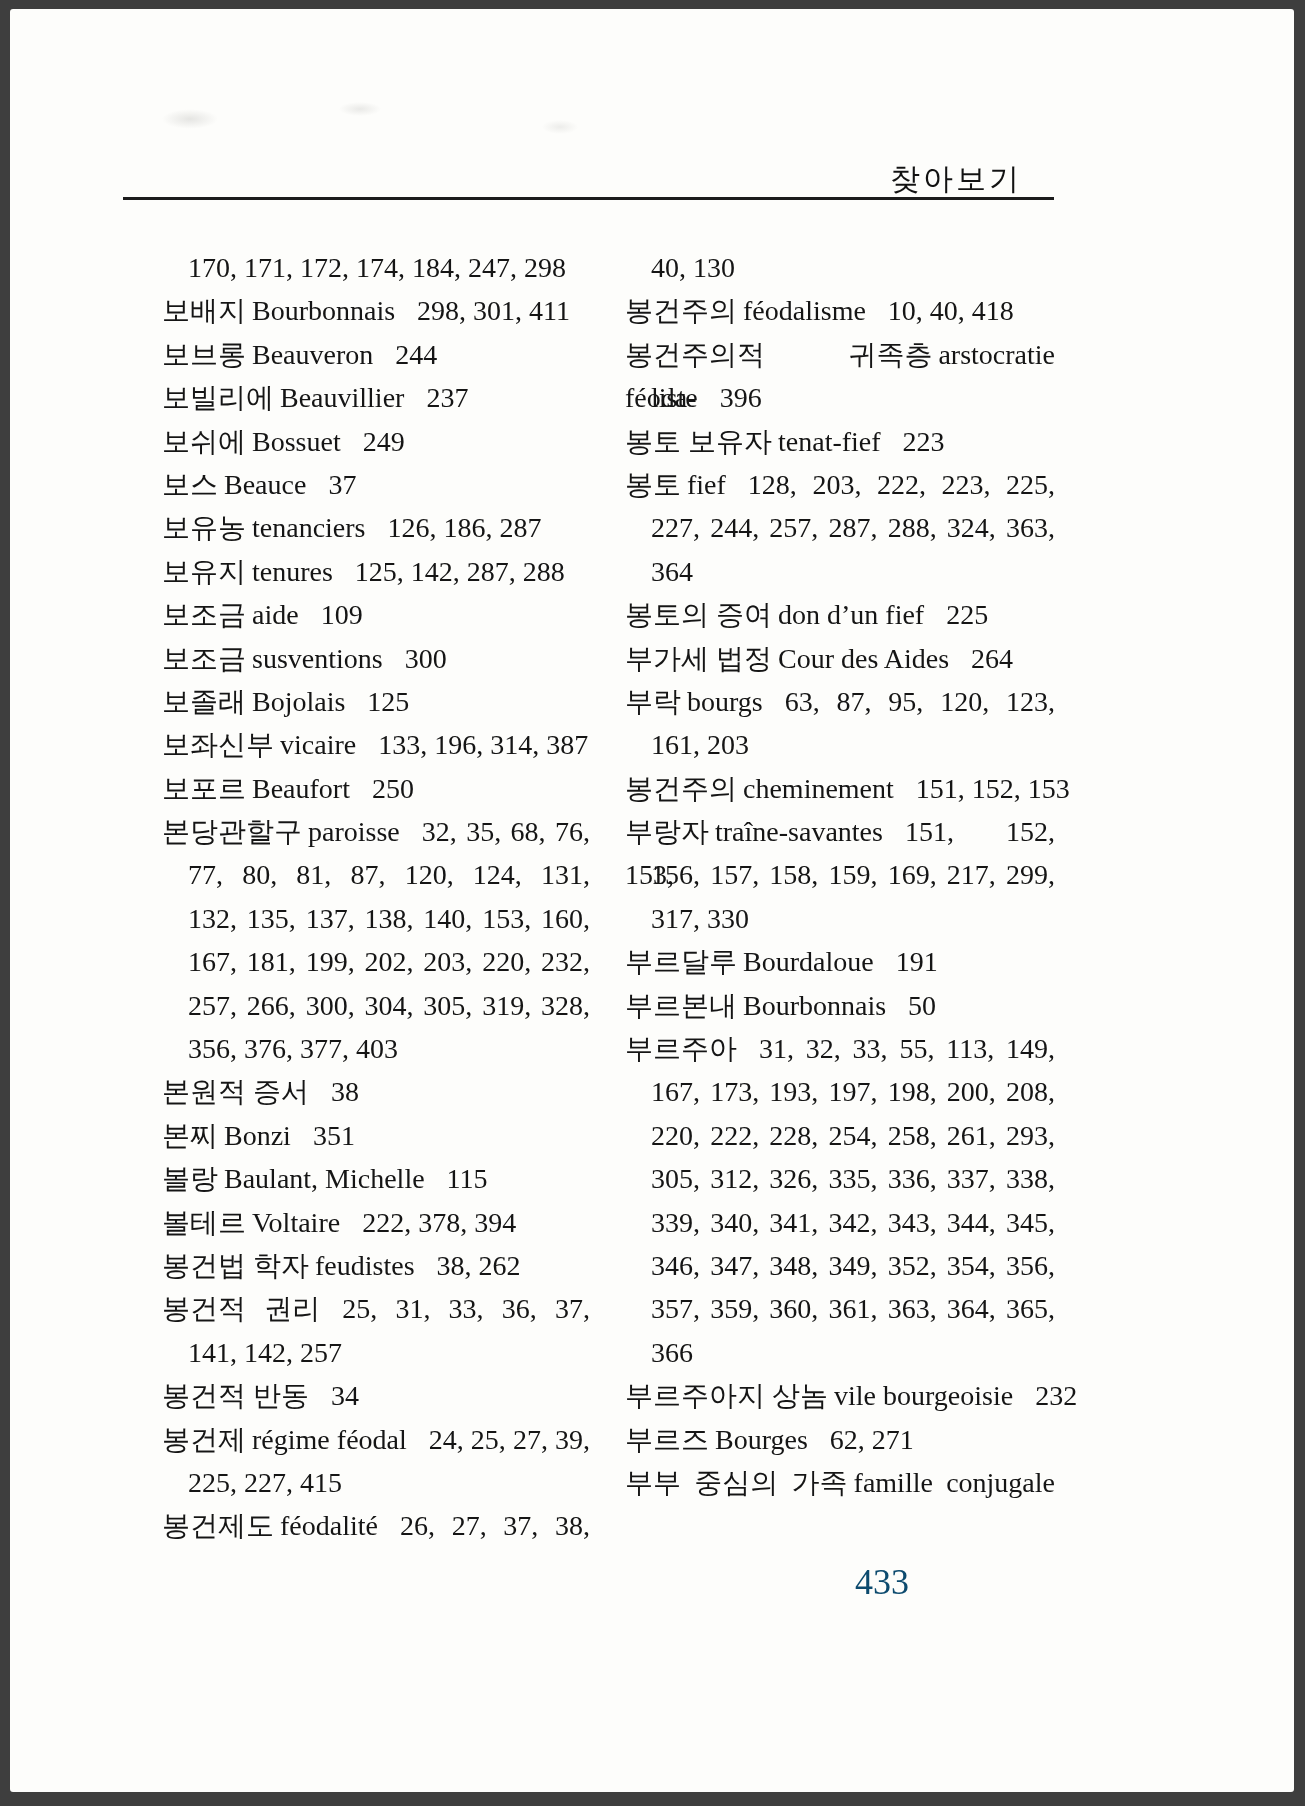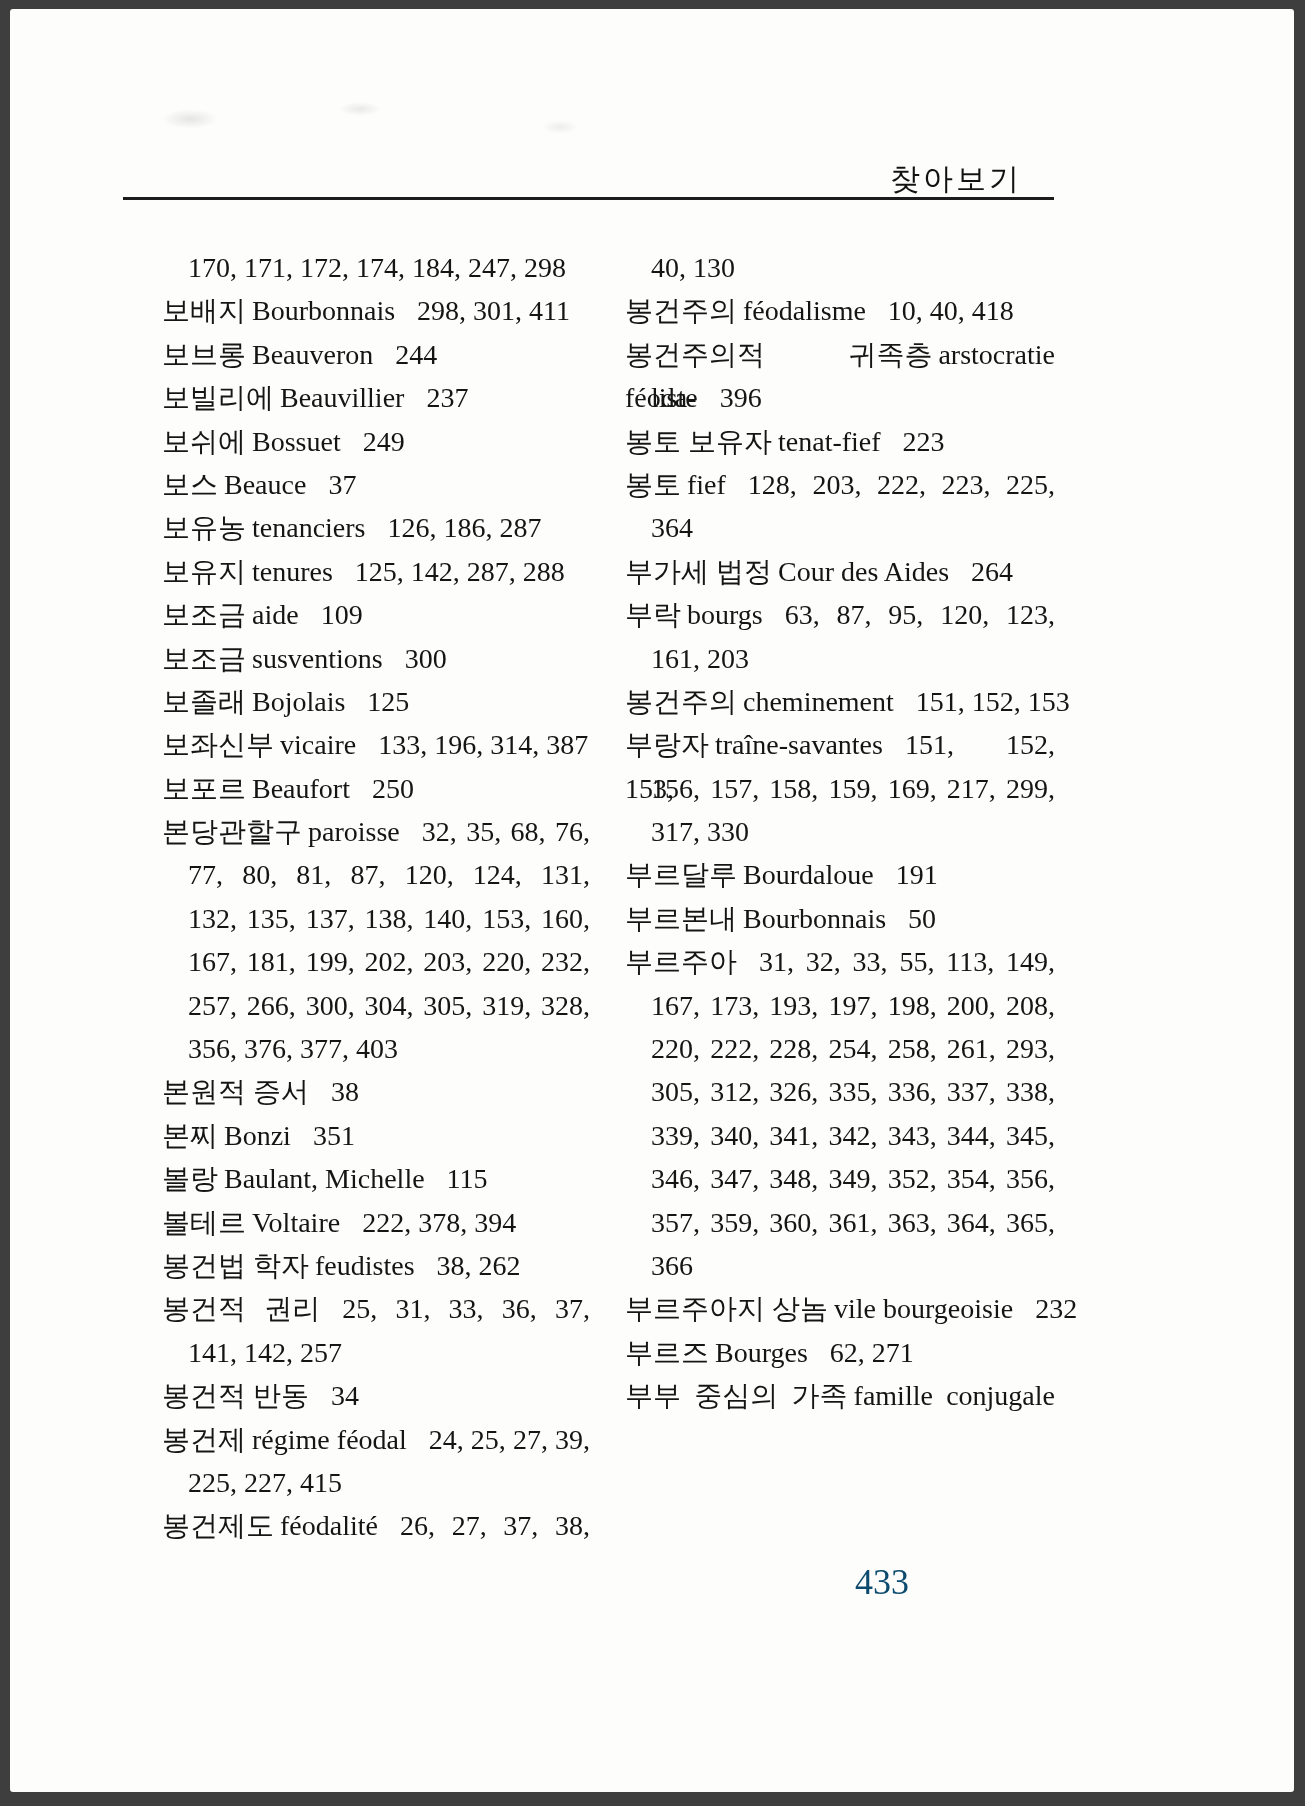--- a/index.html
+++ b/index.html
@@ -108,21 +108,23 @@
         <div class="line indent"><span class="pg">225, 227, 415</span></div>
         <div class="line justify"><span class="ko">봉건제도</span><span class="fr after-ko">féodalité</span><span class="pg after-term">26, 27, 37, 38,</span></div>
       </div>
     <div class="col col-right" id="col-right">
         <div class="line indent"><span class="pg">40, 130</span></div>
         <div class="line"><span class="ko">봉건주의</span><span class="fr after-ko">féodalisme</span><span class="pg after-term">10, 40, 418</span></div>
         <div class="line justify"><span class="ko">봉건주의적 귀족층</span><span class="fr after-ko">arstocratie féoda-</span></div>
         <div class="line indent"><span class="fr">liste</span><span class="pg after-term">396</span></div>
         <div class="line"><span class="ko">봉토 보유자</span><span class="fr after-ko">tenat-fief</span><span class="pg after-term">223</span></div>
         <div class="line justify"><span class="ko">봉토</span><span class="fr after-ko">fief</span><span class="pg after-term">128, 203, 222, 223, 225,</span></div>
+        <div class="line indent justify"><span class="pg">227, 244, 257, 287, 288, 324, 363,</span></div>
         <div class="line indent"><span class="pg">364</span></div>
+        <div class="line"><span class="ko">봉토의 증여</span><span class="fr after-ko">don d’un fief</span><span class="pg after-term">225</span></div>
         <div class="line"><span class="ko">부가세 법정</span><span class="fr after-ko">Cour des Aides</span><span class="pg after-term">264</span></div>
         <div class="line justify"><span class="ko">부락</span><span class="fr after-ko">bourgs</span><span class="pg after-term">63, 87, 95, 120, 123,</span></div>
         <div class="line indent"><span class="pg">161, 203</span></div>
         <div class="line"><span class="ko">봉건주의</span><span class="fr after-ko">cheminement</span><span class="pg after-term">151, 152, 153</span></div>
         <div class="line justify"><span class="ko">부랑자</span><span class="fr after-ko">traîne-savantes</span><span class="pg after-term">151, 152, 153,</span></div>
         <div class="line indent justify"><span class="pg">156, 157, 158, 159, 169, 217, 299,</span></div>
         <div class="line indent"><span class="pg">317, 330</span></div>
         <div class="line"><span class="ko">부르달루</span><span class="fr after-ko">Bourdaloue</span><span class="pg after-term">191</span></div>
         <div class="line"><span class="ko">부르본내</span><span class="fr after-ko">Bourbonnais</span><span class="pg after-term">50</span></div>
         <div class="line justify"><span class="ko">부르주아</span><span class="pg after-term">31, 32, 33, 55, 113, 149,</span></div>

